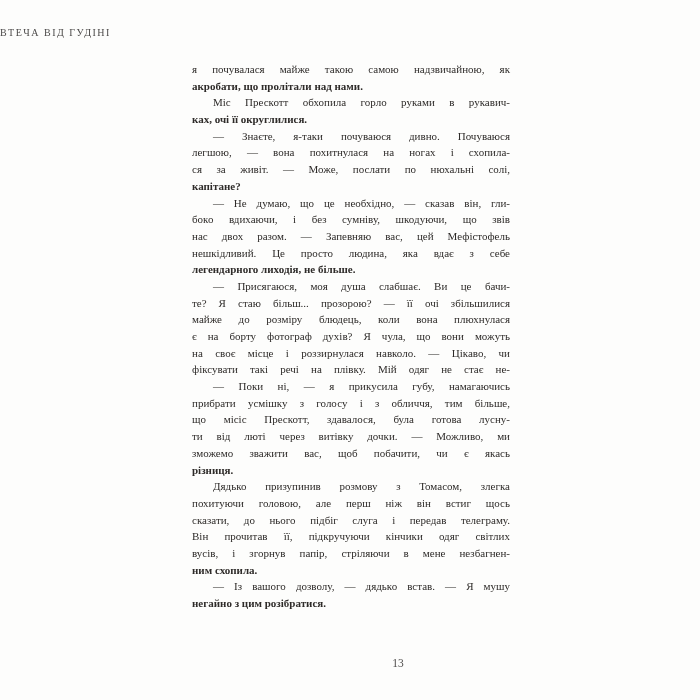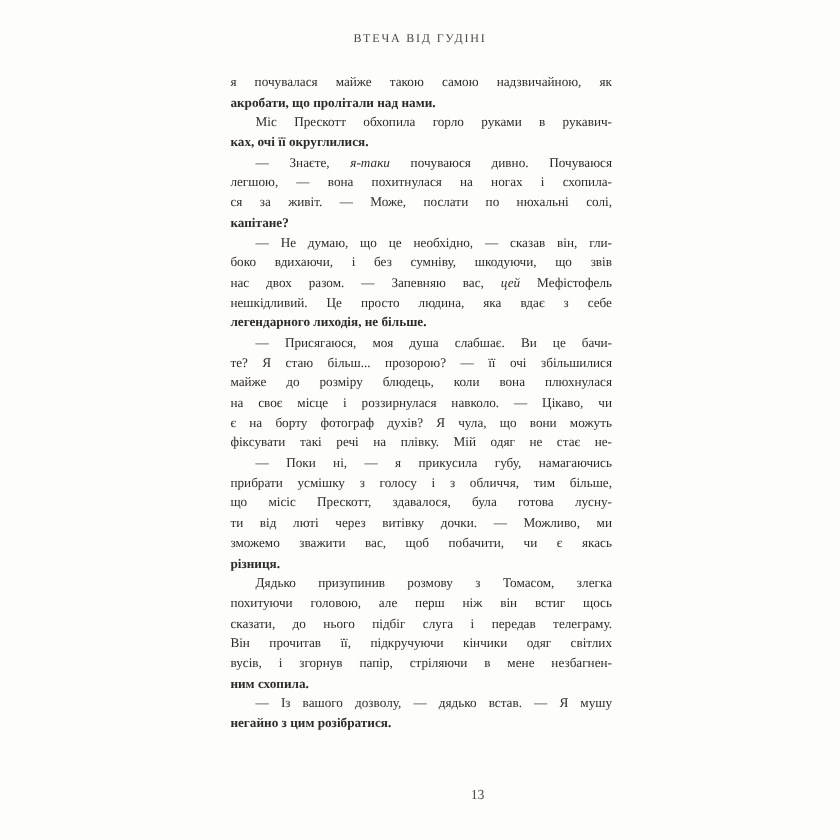--- a/index.html
+++ b/index.html
@@ -13,21 +13,21 @@
     height: 700px;
     background: #fdfdfc;
     font-family: "Liberation Serif", "DejaVu Serif", serif;
     overflow: hidden;
   }
   .running-head {
     position: absolute;
     top: 27px;
     left: 0;
     width: 100%;
-    text-align: center;
+    text-align: left;
     font-size: 10px;
     letter-spacing: 1.5px;
     color: #4c4a49;
     text-transform: uppercase;
   }
   .text-block {
     position: absolute;
     top: 61px;
     left: 192px;
     width: 318px;
@@ -43,21 +43,20 @@
     white-space: normal;
   }
   .line.last {
     text-align-last: left;
     font-weight: bold;
   }
   .line.indent {
     text-indent: 21px;
   }
   .it {
-    font-style: italic;
   }
   .page-number {
     position: absolute;
     top: 657px;
     left: 0;
     width: 100%;
     text-align: center;
     font-size: 11.5px;
     color: #4c4a49;
     padding-left: 48px;
@@ -79,22 +78,22 @@
       <div class="line"><span>ся за живіт. — Може, послати по нюхальні солі,</span></div>
       <div class="line last"><span>капітане?</span></div>
       <div class="line indent"><span>— Не думаю, що це необхідно, — сказав він, гли-</span></div>
       <div class="line"><span>боко вдихаючи, і без сумніву, шкодуючи, що звів</span></div>
       <div class="line"><span>нас двох разом. — Запевняю вас, </span><span class="it">цей</span><span> Мефістофель</span></div>
       <div class="line"><span>нешкідливий. Це просто людина, яка вдає з себе</span></div>
       <div class="line last"><span>легендарного лиходія, не більше.</span></div>
       <div class="line indent"><span>— Присягаюся, моя душа слабшає. Ви це бачи-</span></div>
       <div class="line"><span>те? Я стаю більш... прозорою? — її очі збільшилися</span></div>
       <div class="line"><span>майже до розміру блюдець, коли вона плюхнулася</span></div>
+      <div class="line"><span>є на борту фотограф духів? Я чула, що вони можуть</span></div>
       <div class="line"><span>на своє місце і роззирнулася навколо. — Цікаво, чи</span></div>
-      <div class="line"><span>є на борту фотограф духів? Я чула, що вони можуть</span></div>
       <div class="line"><span>фіксувати такі речі на плівку. Мій одяг не стає не-</span></div>
       <div class="line indent"><span>— Поки ні, — я прикусила губу, намагаючись</span></div>
       <div class="line"><span>прибрати усмішку з голосу і з обличчя, тим більше,</span></div>
       <div class="line"><span>що місіс Прескотт, здавалося, була готова лусну-</span></div>
       <div class="line"><span>ти від люті через витівку дочки. — Можливо, ми</span></div>
       <div class="line"><span>зможемо зважити вас, щоб побачити, чи є якась</span></div>
       <div class="line last"><span>різниця.</span></div>
       <div class="line indent"><span>Дядько призупинив розмову з Томасом, злегка</span></div>
       <div class="line"><span>похитуючи головою, але перш ніж він встиг щось</span></div>
       <div class="line"><span>сказати, до нього підбіг слуга і передав телеграму.</span></div>

